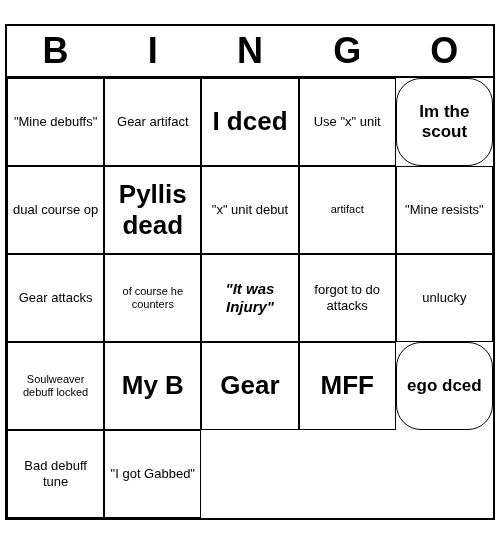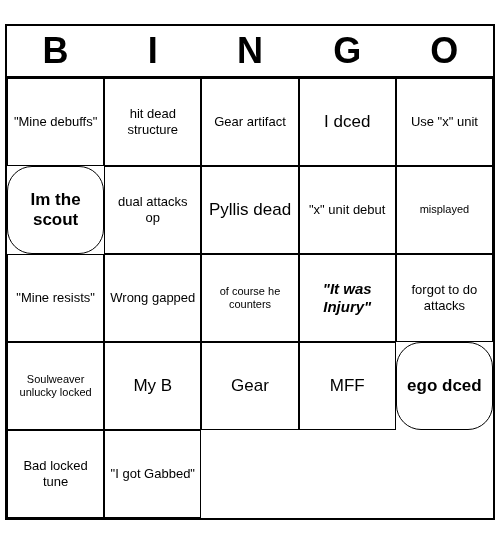--- a/index.html
+++ b/index.html
@@ -44,22 +44,22 @@
       padding: 4px;
       font-size: 13px;
       line-height: 1.2;
     }
     .bingo-cell.bold-italic {
       font-weight: bold;
       font-style: italic;
       font-size: 15px;
     }
     .bingo-cell.large {
-      font-size: 17px;
-      font-weight: normal;
+      font-size: 26px;
+      font-weight: bold;
     }
     .bingo-cell.medium {
       font-size: 17px;
       font-weight: bold;
       border-radius: 25px;
     }
     .bingo-cell.small {
       font-size: 11px;
     }
   </style>
@@ -69,35 +69,35 @@
 <div class="bingo-container">
   <div class="bingo-title">
   <span>B</span>
       <span>I</span>
       <span>N</span>
       <span>G</span>
       <span>O</span>
     </div>
   <div class="bingo-grid">
   <div class="bingo-cell">"Mine debuffs"</div>
-      <div class="bingo-cell">hit dead structure</div>
       <div class="bingo-cell">Gear artifact</div>
       <div class="bingo-cell large">I dced</div>
       <div class="bingo-cell">Use "x" unit</div>
       <div class="bingo-cell medium">Im the scout</div>
-      <div class="bingo-cell">dual attacks op</div>
+      <div class="bingo-cell">dual course op</div>
       <div class="bingo-cell large">Pyllis dead</div>
       <div class="bingo-cell">"x" unit debut</div>
-      <div class="bingo-cell small">misplayed</div>
+      <div class="bingo-cell small">artifact</div>
       <div class="bingo-cell">"Mine resists"</div>
-      <div class="bingo-cell">Wrong gapped</div>
+      <div class="bingo-cell">Gear attacks</div>
       <div class="bingo-cell small">of course he counters</div>
       <div class="bingo-cell bold-italic">"It was Injury"</div>
       <div class="bingo-cell">forgot to do attacks</div>
-      <div class="bingo-cell small">Soulweaver unlucky locked</div>
+      <div class="bingo-cell">unlucky</div>
+      <div class="bingo-cell small">Soulweaver debuff locked</div>
       <div class="bingo-cell large">My B</div>
       <div class="bingo-cell large">Gear</div>
       <div class="bingo-cell large">MFF</div>
       <div class="bingo-cell medium">ego dced</div>
-      <div class="bingo-cell">Bad locked tune</div>
+      <div class="bingo-cell">Bad debuff tune</div>
       <div class="bingo-cell">"I got Gabbed"</div>
     </div>
 </div>
 
 </body></html>

